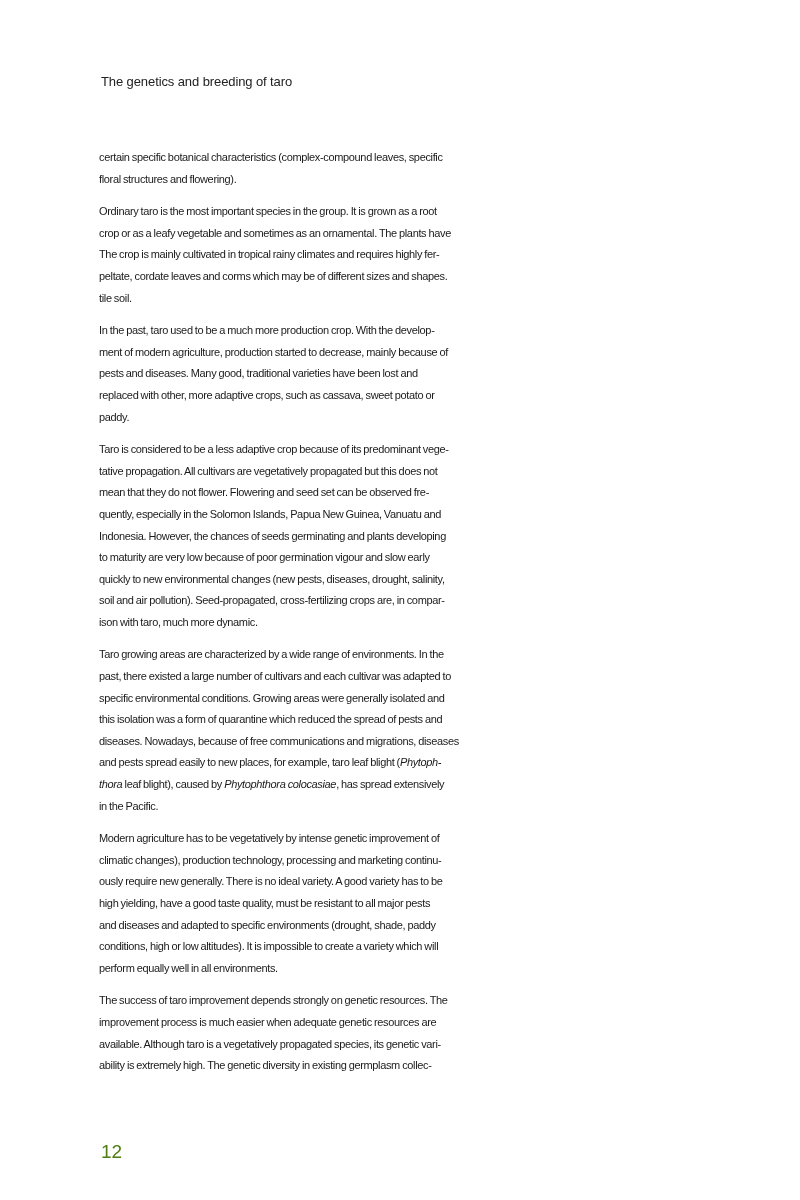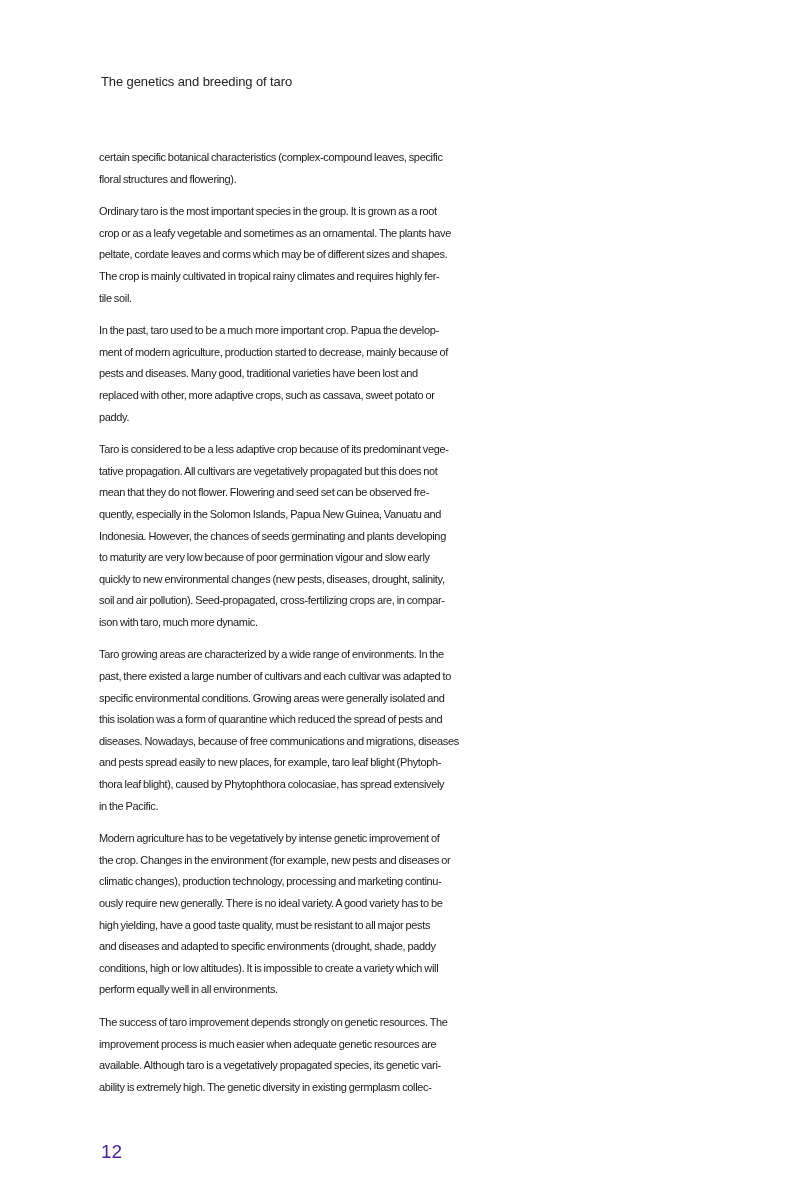--- a/index.html
+++ b/index.html
@@ -13,45 +13,45 @@
   .body-text {
     position: absolute; left: 99px; top: 147px; width: 602px;
     font-family: "Liberation Sans", sans-serif; font-size: 11px; line-height: 21.6px;
     letter-spacing: -0.35px; word-spacing: -0.5px;
   }
   .para { margin: 0 0 11px 0; }
   .line { display: block; text-align: justify; text-align-last: justify; white-space: nowrap; height: 21.6px; }
   .line.last { text-align-last: left; }
   .line::after { content: ""; display: inline-block; width: 100%; height: 0; }
   .line.last::after { display: none; }
-  .it { }
+  .it { font-style: italic; }
   .folio {
     position: absolute; left: 101px; top: 1141px;
-    font-family: "Liberation Sans", sans-serif; font-size: 19px; color: #4c1d95;
+    font-family: "Liberation Sans", sans-serif; font-size: 19px; color: #4d7c0f;
   }
 </style>
 </head>
 <body>
 
 <div class="page">
   <div class="running-head">The genetics and breeding of taro</div>
   <div class="body-text" id="body-text">
       <div class="para">
         <span class="line"><span>certain specific botanical characteristics (complex-compound leaves, specific</span></span>
         <span class="line last"><span>floral structures and flowering).</span></span>
       </div>
       <div class="para">
         <span class="line"><span>Ordinary taro is the most important species in the group. It is grown as a root</span></span>
         <span class="line"><span>crop or as a leafy vegetable and sometimes as an ornamental. The plants have</span></span>
+        <span class="line"><span>The crop is mainly cultivated in tropical rainy climates and requires highly fer-</span></span>
         <span class="line"><span>peltate, cordate leaves and corms which may be of different sizes and shapes.</span></span>
-        <span class="line"><span>The crop is mainly cultivated in tropical rainy climates and requires highly fer-</span></span>
         <span class="line last"><span>tile soil.</span></span>
       </div>
       <div class="para">
-        <span class="line"><span>In the past, taro used to be a much more important crop. Papua the develop-</span></span>
+        <span class="line"><span>In the past, taro used to be a much more production crop. With the develop-</span></span>
         <span class="line"><span>ment of modern agriculture, production started to decrease, mainly because of</span></span>
         <span class="line"><span>pests and diseases. Many good, traditional varieties have been lost and</span></span>
         <span class="line"><span>replaced with other, more adaptive crops, such as cassava, sweet potato or</span></span>
         <span class="line last"><span>paddy.</span></span>
       </div>
       <div class="para">
         <span class="line"><span>Taro is considered to be a less adaptive crop because of its predominant vege-</span></span>
         <span class="line"><span>tative propagation. All cultivars are vegetatively propagated but this does not</span></span>
         <span class="line"><span>mean that they do not flower. Flowering and seed set can be observed fre-</span></span>
         <span class="line"><span>quently, especially in the Solomon Islands, Papua New Guinea, Vanuatu and</span></span>
@@ -66,21 +66,20 @@
         <span class="line"><span>past, there existed a large number of cultivars and each cultivar was adapted to</span></span>
         <span class="line"><span>specific environmental conditions. Growing areas were generally isolated and</span></span>
         <span class="line"><span>this isolation was a form of quarantine which reduced the spread of pests and</span></span>
         <span class="line"><span>diseases. Nowadays, because of free communications and migrations, diseases</span></span>
         <span class="line"><span>and pests spread easily to new places, for example, taro leaf blight (</span><span class="it">Phytoph-</span></span>
         <span class="line"><span class="it">thora</span><span> leaf blight), caused by </span><span class="it">Phytophthora colocasiae</span><span>, has spread extensively</span></span>
         <span class="line last"><span>in the Pacific.</span></span>
       </div>
       <div class="para">
         <span class="line"><span>Modern agriculture has to be vegetatively by intense genetic improvement of</span></span>
-        <span class="line"><span>the crop. Changes in the environment (for example, new pests and diseases or</span></span>
         <span class="line"><span>climatic changes), production technology, processing and marketing continu-</span></span>
         <span class="line"><span>ously require new generally. There is no ideal variety. A good variety has to be</span></span>
         <span class="line"><span>high yielding, have a good taste quality, must be resistant to all major pests</span></span>
         <span class="line"><span>and diseases and adapted to specific environments (drought, shade, paddy</span></span>
         <span class="line"><span>conditions, high or low altitudes). It is impossible to create a variety which will</span></span>
         <span class="line last"><span>perform equally well in all environments.</span></span>
       </div>
       <div class="para">
         <span class="line"><span>The success of taro improvement depends strongly on genetic resources. The</span></span>
         <span class="line"><span>improvement process is much easier when adequate genetic resources are</span></span>

